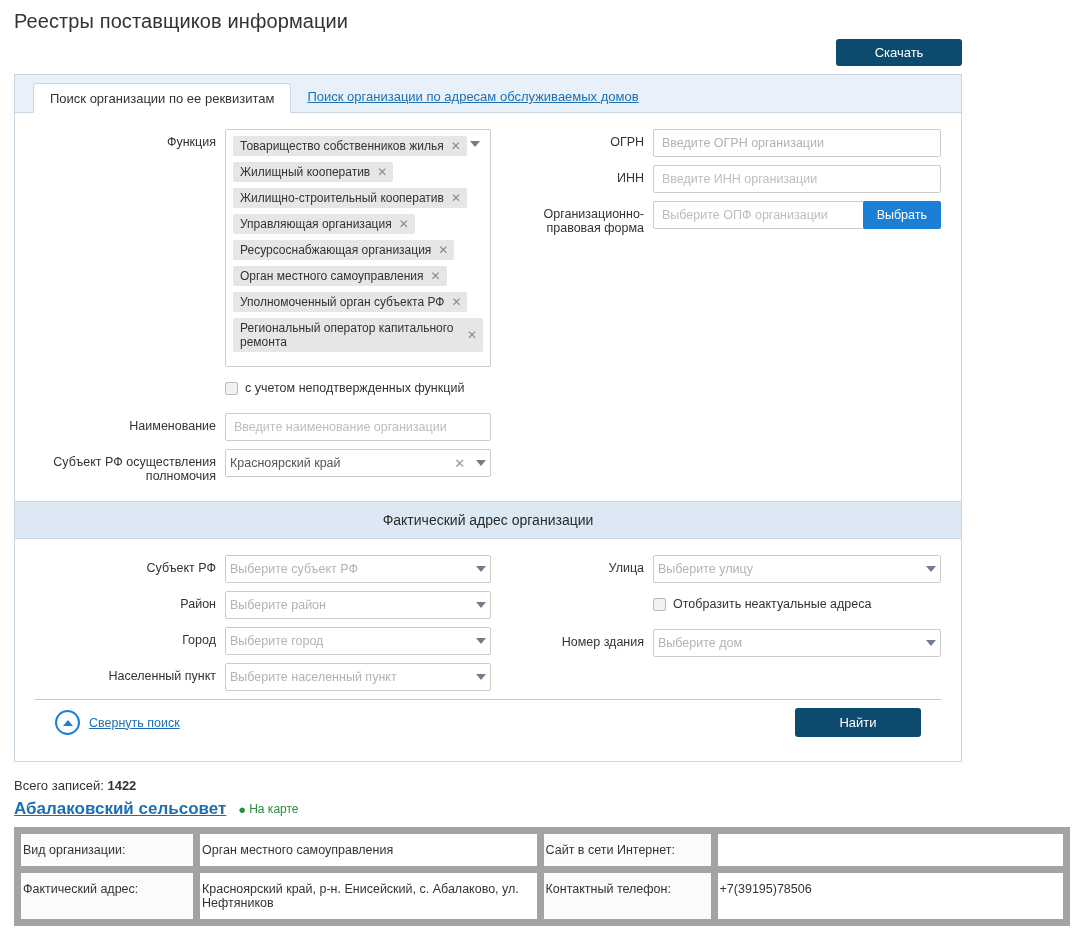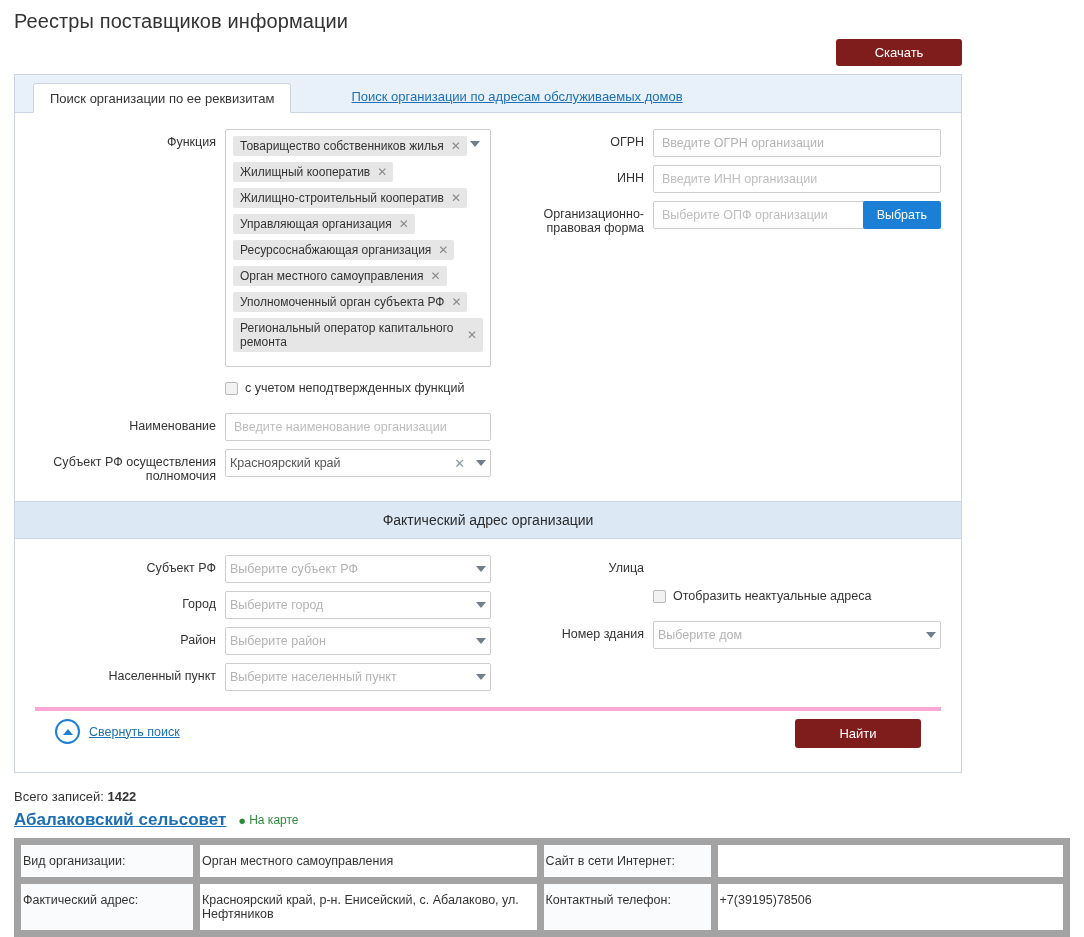--- a/index.html
+++ b/index.html
@@ -20,21 +20,21 @@
     font-weight: normal;
     letter-spacing: 0.1px;
   }
 
   .download-row {
     display: flex;
     justify-content: flex-end;
     padding-bottom: 8px;
   }
   .btn-primary {
-    background: #7f1d1d;
+    background: #0c4a6e;
     color: #ffffff;
     border: none;
     border-radius: 3px;
     font-size: 13px;
     font-family: "Liberation Sans", sans-serif;
     height: 27px;
     min-width: 126px;
     padding: 0 14px;
     cursor: pointer;
   }
@@ -66,21 +66,20 @@
     border: 1px solid #c9d6e2;
     border-bottom: 1px solid #ffffff;
     border-radius: 3px 3px 0 0;
     margin-bottom: -1px;
     position: relative;
     z-index: 2;
   }
   .tab.link {
     color: #1c6fb5;
     text-decoration: underline;
-    margin-left: 44px;
   }
 
   .form-area { background: #ffffff; padding: 16px 20px 10px 20px; }
   .cols { display: flex; }
   .col-left { width: 523px; }
   .col-right { width: 500px; margin-left: 14px; }
 
   .row { display: flex; align-items: flex-start; margin-bottom: 8px; }
   .lbl {
     font-size: 12.5px;
@@ -209,25 +208,24 @@
     height: 38px;
     display: flex;
     align-items: center;
     justify-content: center;
     font-size: 14px;
     color: #2a2a2a;
   }
 
   .footer-row {
     display: flex;
-    align-items: flex-start;
+    align-items: center;
     justify-content: space-between;
     padding: 8px 20px 14px 20px;
-    border-top: 4px solid #f9a8d4;
-    margin-top: 8px;
+    border-top: 1px solid #f9a8d4;
   }
   .collapse {
     display: flex;
     align-items: center;
     cursor: pointer;
   }
   .circle-icon {
     width: 25px; height: 25px;
     border-radius: 50%;
     border: 2px solid #1c7fd6;
@@ -424,55 +422,61 @@
             <div class="lbl">Субъект РФ</div>
             <div class="field">
               <div class="select-box">
                 <span class="val">Выберите субъект РФ</span>
                 <span class="caret"></span>
               </div>
             </div>
           </div>
 
           <div class="row">
+            <div class="lbl">Район</div>
+            <div class="field">
+              <div class="select-box">
+                <span class="val">Выберите район</span>
+                <span class="caret"></span>
+              </div>
+            </div>
+          </div>
+
+          <div class="row">
             <div class="lbl">Город</div>
             <div class="field">
               <div class="select-box">
                 <span class="val">Выберите город</span>
                 <span class="caret"></span>
               </div>
             </div>
           </div>
 
           <div class="row">
-            <div class="lbl">Район</div>
-            <div class="field">
-              <div class="select-box">
-                <span class="val">Выберите район</span>
-                <span class="caret"></span>
-              </div>
-            </div>
-          </div>
-
-          <div class="row">
             <div class="lbl">Населенный пункт</div>
             <div class="field">
               <div class="select-box">
                 <span class="val">Выберите населенный пункт</span>
                 <span class="caret"></span>
               </div>
             </div>
           </div>
 
         </div>
 
         <div class="col-right">
 
           <div class="row">
             <div class="lbl">Улица</div>
+            <div class="field">
+              <div class="select-box">
+                <span class="val">Выберите улицу</span>
+                <span class="caret"></span>
+              </div>
+            </div>
           </div>
 
           <div class="row">
             <div class="lbl"></div>
             <div class="field">
               <div class="checkline">
                 <span class="cbox"></span>
                 <span>Отобразить неактуальные адреса</span>
               </div>
             </div>

